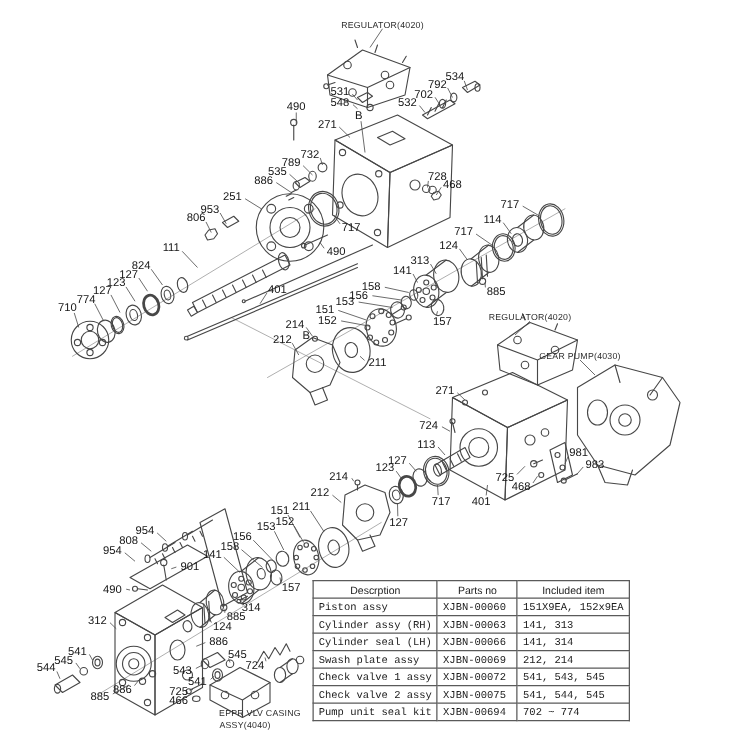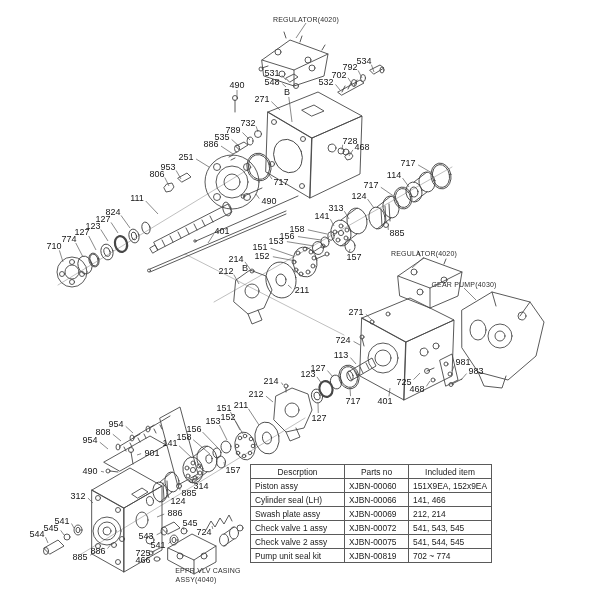--- a/index.html
+++ b/index.html
@@ -11,21 +11,21 @@
   .ink .thick{stroke-width:2.2;}
   .ink .hair{stroke-width:.55;stroke:#8a8a8a;}
   .leader{stroke:#4a4a4a;stroke-width:.65;fill:none;}
   text.part-label{font:9px "Liberation Sans",sans-serif;fill:#161616;text-anchor:middle;}
   text.section-label{font:7px "Liberation Sans",sans-serif;fill:#2c2c2c;text-anchor:middle;letter-spacing:.2px;}
   .parts-table{position:absolute;left:250px;top:464px;}
   .parts-table table{border-collapse:collapse;background:#fff;}
   .parts-table th,.parts-table td{border:1px solid #5a5a5a;font:8.4px "Liberation Sans",sans-serif;
       color:#1b1b1b;padding:1.5px 4px;height:10px;white-space:nowrap;margin-left:16px;}
   .parts-table th{font-weight:normal;text-align:center;}
-  .parts-table td{text-align:left;}
+  .parts-table td{text-align:left;font-family:Liberation Mono, monospace;}
   .parts-table td.c2{}
   col.c-desc{width:94px;} col.c-part{width:64px;} col.c-inc{width:80px;}
 </style>
 </head>
 <body>
 
 <div class="canvas">
 
 <svg id="diagram" width="600" height="600" viewBox="0 0 600 600">
   <g class="ink">
@@ -538,41 +538,46 @@
             <th>Included item</th>
           </tr>
         </thead>
     <tbody id="parts-table-body">
           <tr>
             <td>Piston assy</td>
             <td class="c2">XJBN-00060</td>
             <td>151X9EA, 152x9EA</td>
           </tr>
           <tr>
+            <td>Cylinder assy (RH)</td>
+            <td class="c2">XJBN-00063</td>
+            <td>141, 313</td>
+          </tr>
+          <tr>
             <td>Cylinder seal (LH)</td>
             <td class="c2">XJBN-00066</td>
-            <td>141, 466</td>
+            <td>141, 314</td>
           </tr>
           <tr>
             <td>Swash plate assy</td>
             <td class="c2">XJBN-00069</td>
             <td>212, 214</td>
           </tr>
           <tr>
             <td>Check valve 1 assy</td>
             <td class="c2">XJBN-00072</td>
             <td>541, 543, 545</td>
           </tr>
           <tr>
             <td>Check valve 2 assy</td>
             <td class="c2">XJBN-00075</td>
             <td>541, 544, 545</td>
           </tr>
           <tr>
             <td>Pump unit seal kit</td>
-            <td class="c2">XJBN-00819</td>
+            <td class="c2">XJBN-00694</td>
             <td>702 ~ 774</td>
           </tr>
         </tbody>
   </table>
 </div>
 
 </div>
 
 </body></html>

